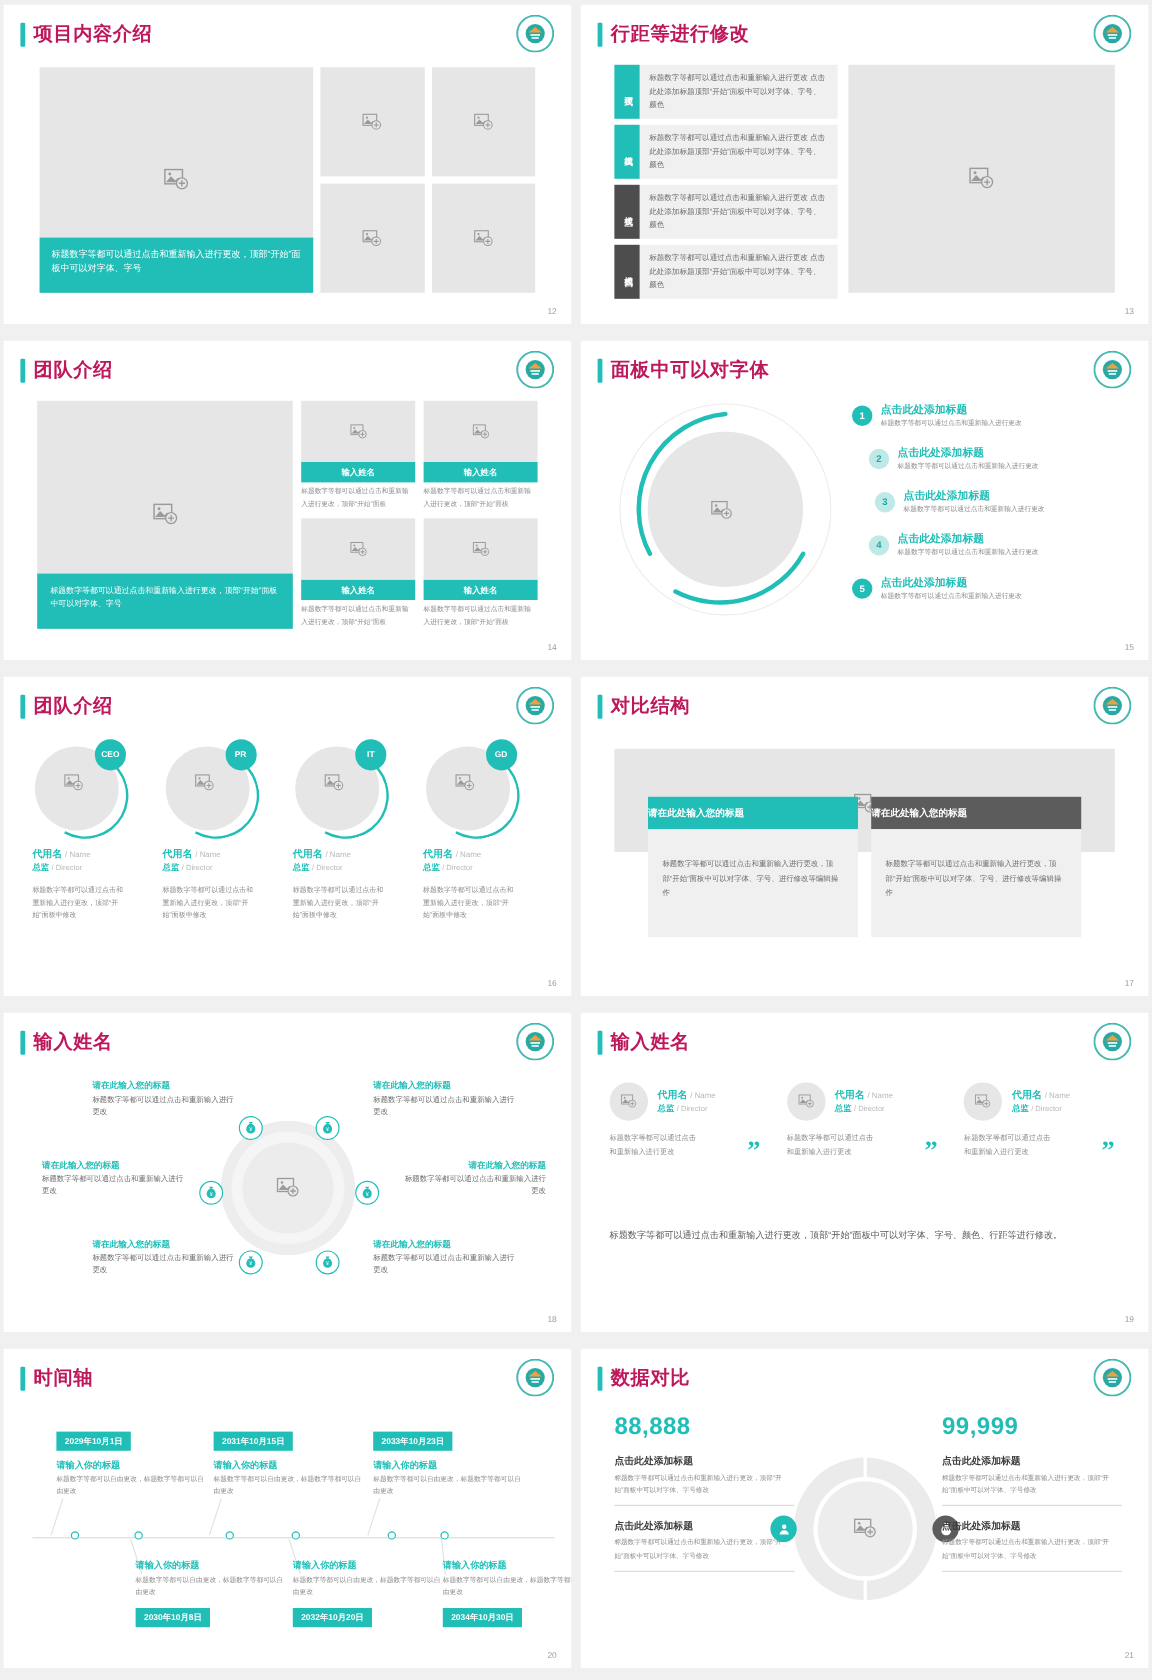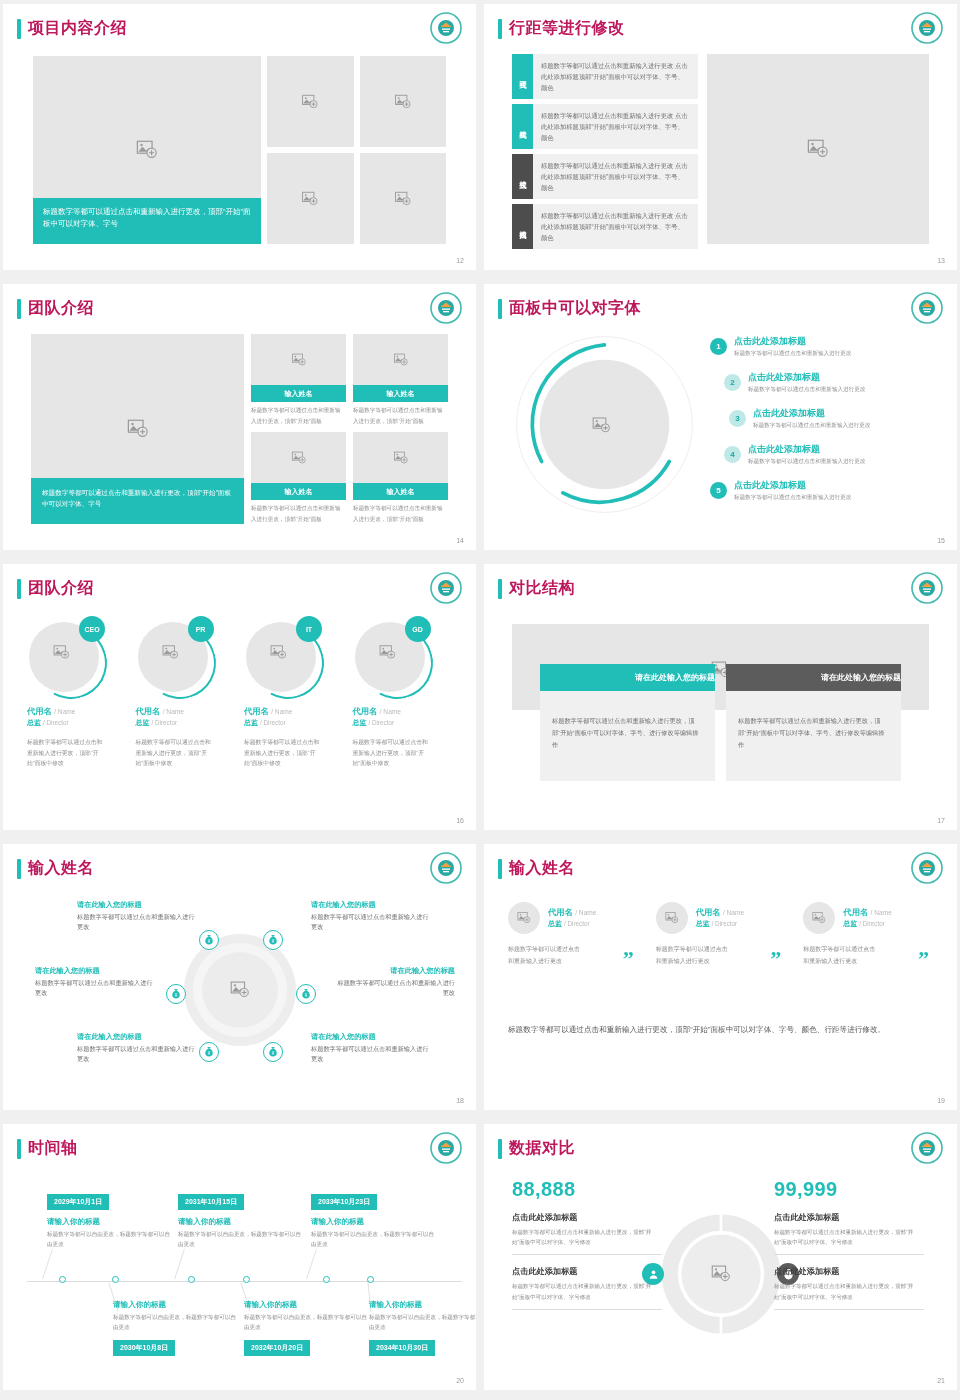--- a/index.html
+++ b/index.html
@@ -86,21 +86,21 @@
   .s16-n1 em { font-style:normal; color:#b9b9b9; font-weight:normal; font-size:6.6px; }
   .s16-n2 { font-size:7px; font-weight:bold; color:#21beb8; margin-top:1px; }
   .s16-n2 em { font-style:normal; color:#b9b9b9; font-weight:normal; font-size:6.3px; }
   .s16-d { font-size:5.8px; line-height:1.85; color:#8d8d8d; margin-top:9px; width:76px; }
 
   
   .s17-grayband { position:absolute; left:28px; right:28px; top:60px; height:86px; background:#e6e6e6; }
   .s17-img { position:absolute; left:50%; top:96px; transform:translateX(-50%); }
   .s17-cols { position:absolute; left:56px; right:56px; top:100px; display:flex; gap:11px; }
   .s17-col { flex:1; }
-  .s17-head { color:#fff; text-align:right; font-size:8px; font-weight:bold; padding:8px 0; }
+  .s17-head { color:#fff; text-align:left; font-size:8px; font-weight:bold; padding:8px 0; }
   .s17-head.teal { background:#21beb8; }
   .s17-head.gray { background:#5c5c5c; }
   .s17-txt { background:#f0f0f0; font-size:6.2px; line-height:1.95; color:#6d6d6d; padding:24px 12px 30px; }
 
   
   .s18-center { position:absolute; left:50%; top:146px; transform:translate(-50%,-50%); width:112px; height:112px; }
   .s18-ringOuter { position:absolute; inset:0; border-radius:50%; background:#ededed; }
   .s18-ringMid { position:absolute; inset:9px; border-radius:50%; background:#f5f5f5; }
   .s18-ringIn { position:absolute; inset:18px; border-radius:50%; background:#ececec; }
   .s18-bag { position:absolute; width:20px; height:20px; border-radius:50%; background:#fff;
@@ -701,21 +701,21 @@
         </svg>
       </div>
 
     <div class="s21-side" style="left:28px">
       <div class="s21-big">88,888</div>
       <div class="s21-t">点击此处添加标题</div>
       <div class="s21-d">标题数字等都可以通过点击和重新输入进行更改，顶部“开始”面板中可以对字体、字号修改</div>
       <div class="s21-t">点击此处添加标题</div>
       <div class="s21-d">标题数字等都可以通过点击和重新输入进行更改，顶部“开始”面板中可以对字体、字号修改</div>
     </div>
-    <div class="s21-side" style="right:33px">
+    <div class="s21-side" style="right:22px">
       <div class="s21-big">99,999</div>
       <div class="s21-t">点击此处添加标题</div>
       <div class="s21-d">标题数字等都可以通过点击和重新输入进行更改，顶部“开始”面板中可以对字体、字号修改</div>
       <div class="s21-t">点击此处添加标题</div>
       <div class="s21-d">标题数字等都可以通过点击和重新输入进行更改，顶部“开始”面板中可以对字体、字号修改</div>
     </div>
     <div class="pgnum">21</div>
   </section>
 
 </div>

